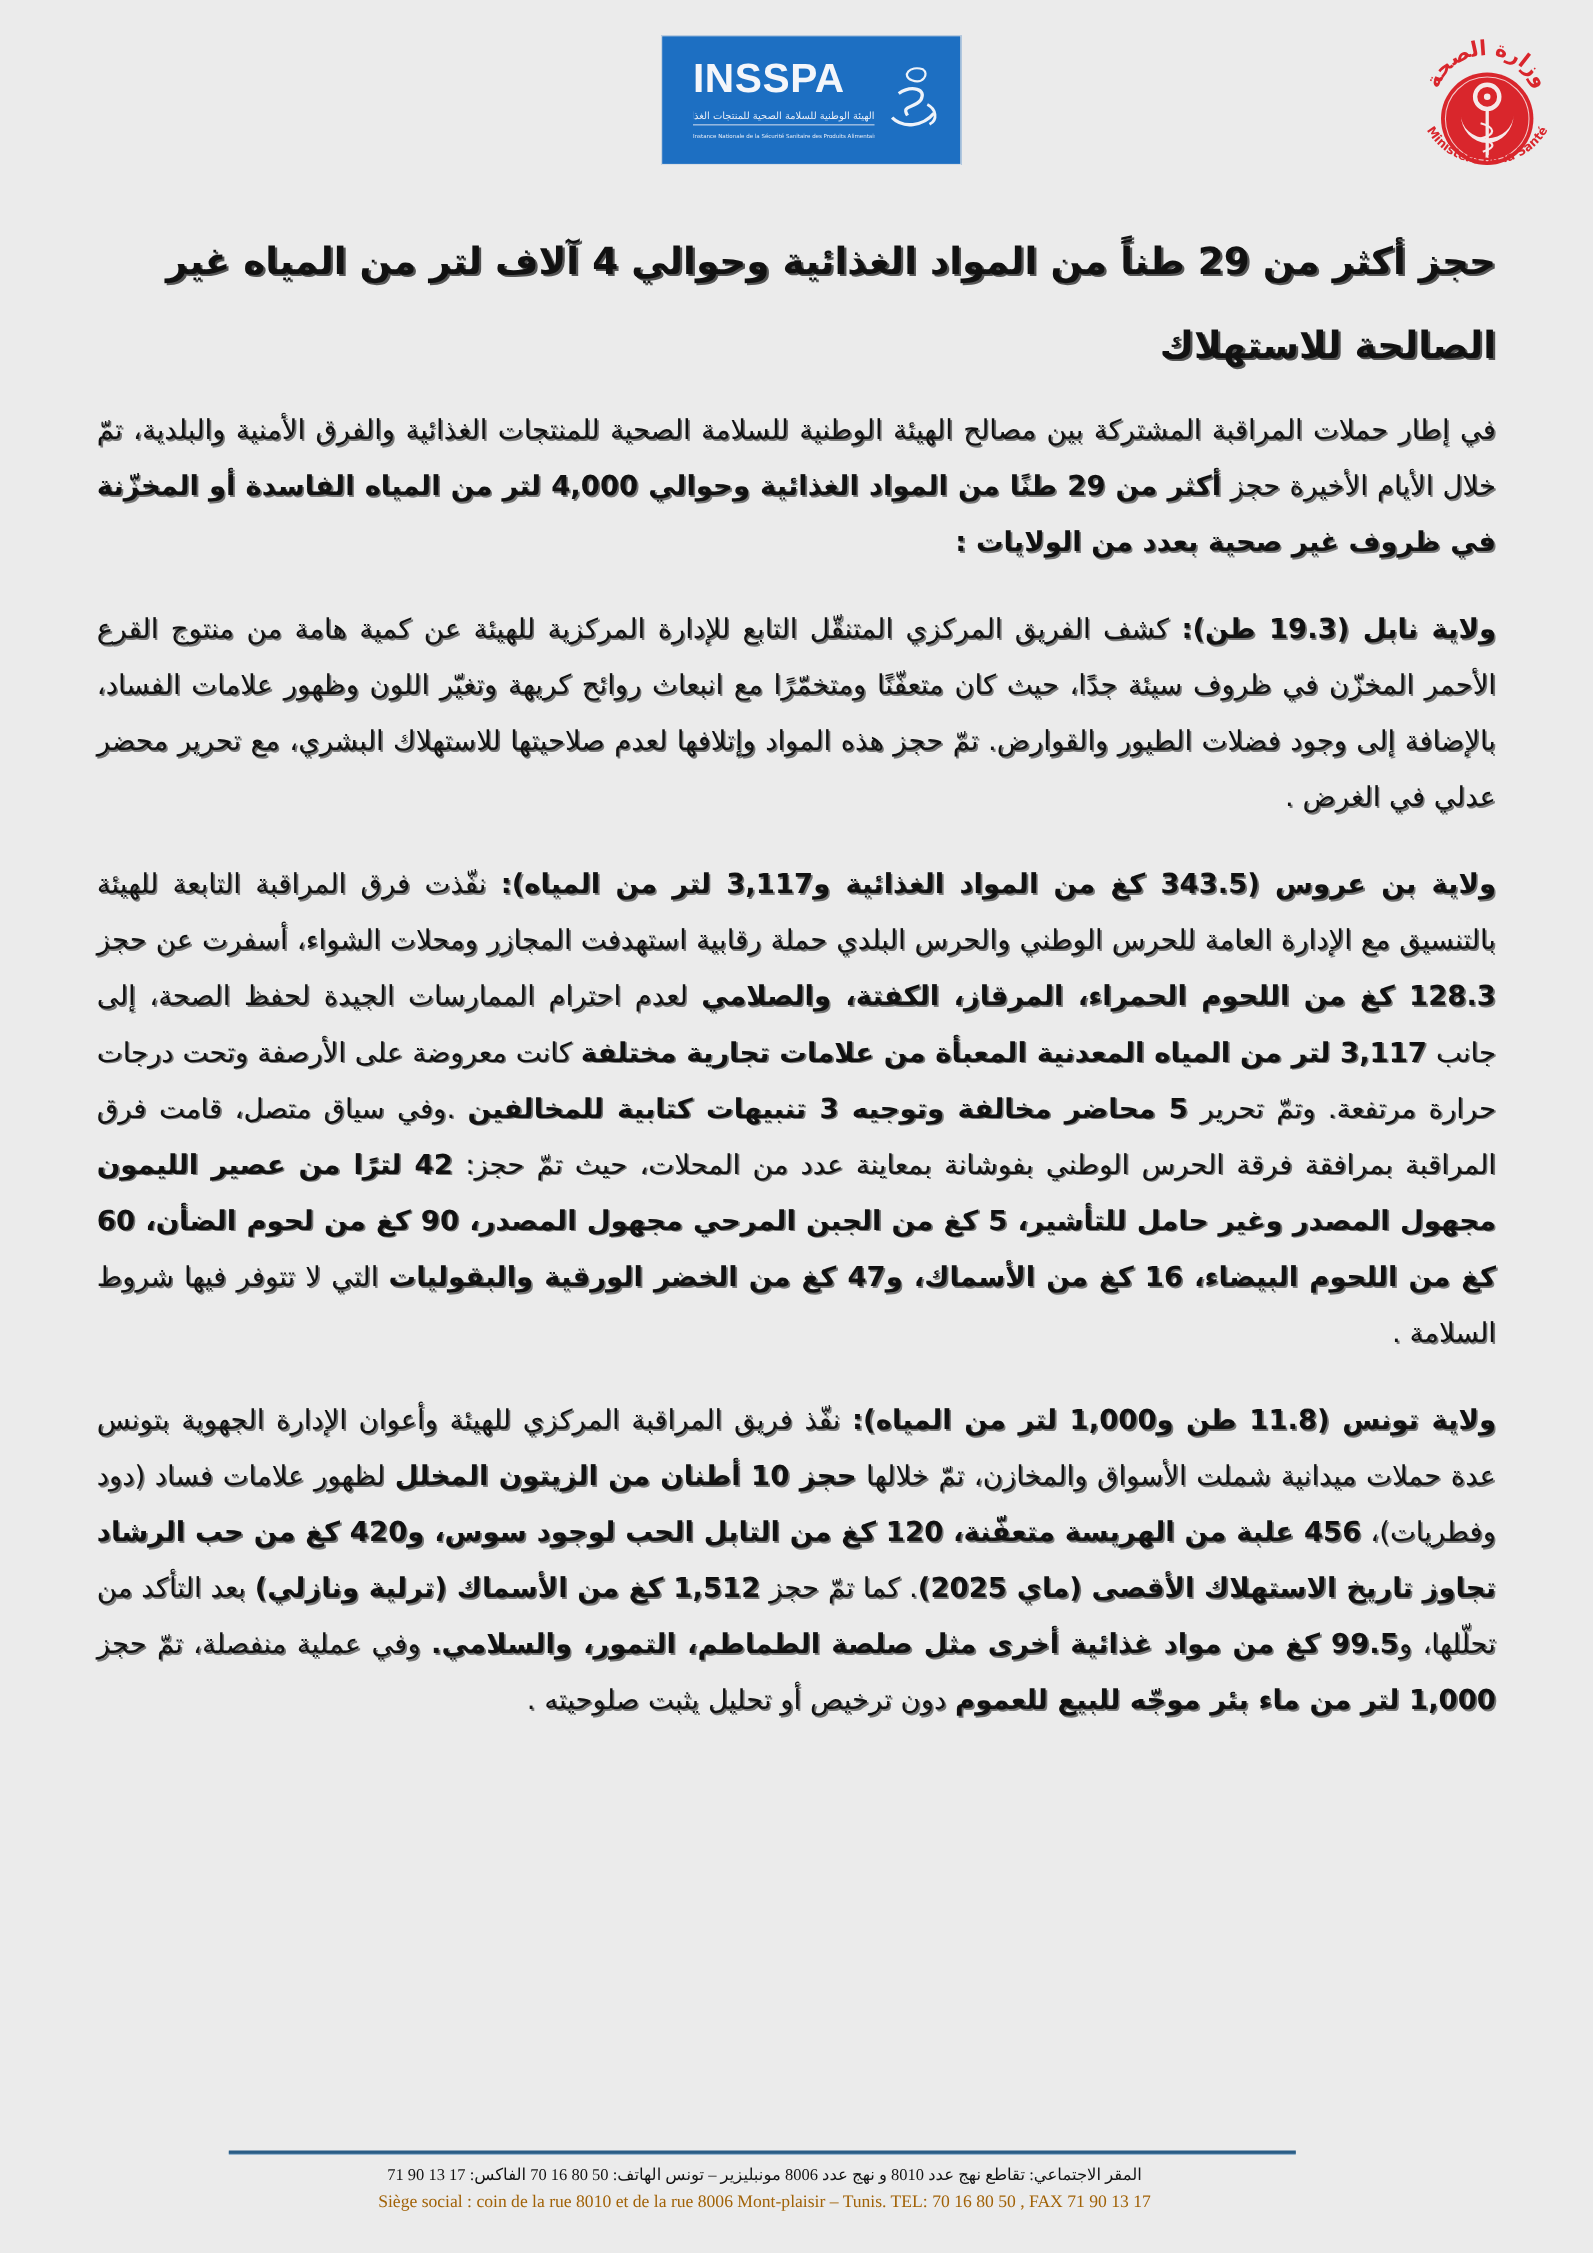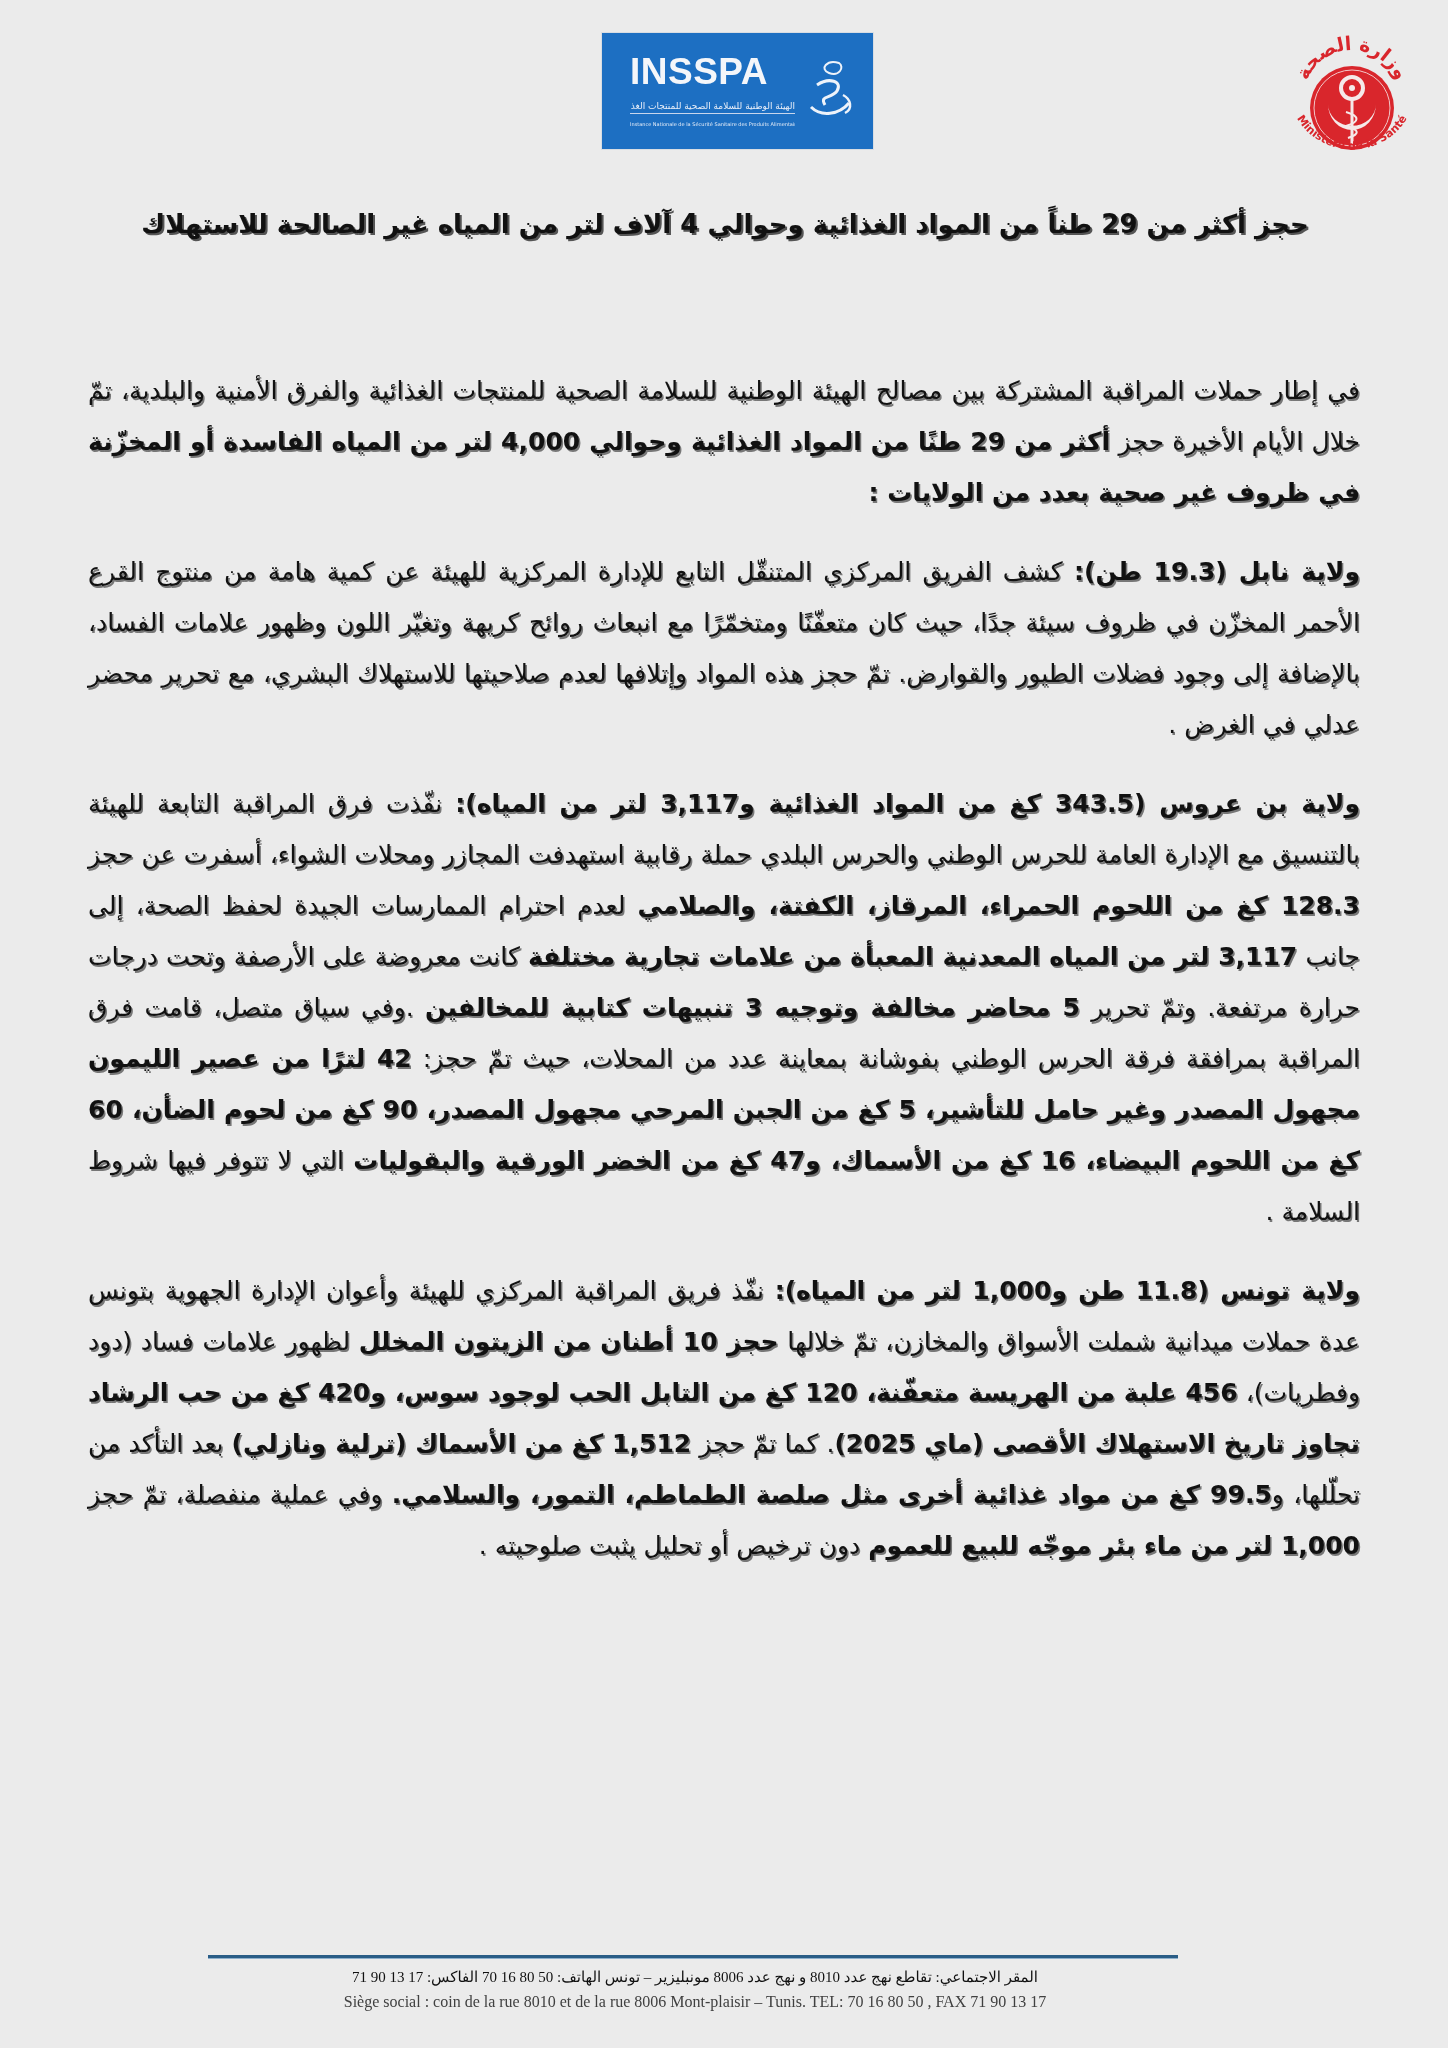--- a/index.html
+++ b/index.html
@@ -79,24 +79,23 @@
       top: 26px;
       width: 160px;
       height: 150px;
     }
     .title {
       position: absolute;
       left: 90px;
       top: 200px;
       width: 1270px;
       direction: rtl;
-      text-align: center;
       font-weight: bold;
-      font-size: 26px;
-      line-height: 48px;
+      font-size: 34px;
+      line-height: 76px;
       text-shadow: 2px 2px 0 #555;
       color: #111;
     }
     .body {
       position: absolute;
       left: 88px;
       top: 365px;
       width: 1272px;
       direction: rtl;
       text-align: justify;
@@ -134,21 +133,21 @@
       white-space: nowrap;
     }
     .footer-fr {
       position: absolute;
       left: 225px;
       top: 1993px;
       width: 940px;
       text-align: center;
       font-family: "Liberation Serif", serif;
       font-size: 16px;
-      color: #404040;
+      color: #a16207;
       white-space: nowrap;
     }
   </style>
 </head>
 <body>
 
 <div class="header">
   <div class="logo-insspa">
     <div class="insspa-text">INSSPA</div>
     <div class="insspa-ar">الهيئة الوطنية للسلامة الصحية للمنتجات الغذائية</div>

